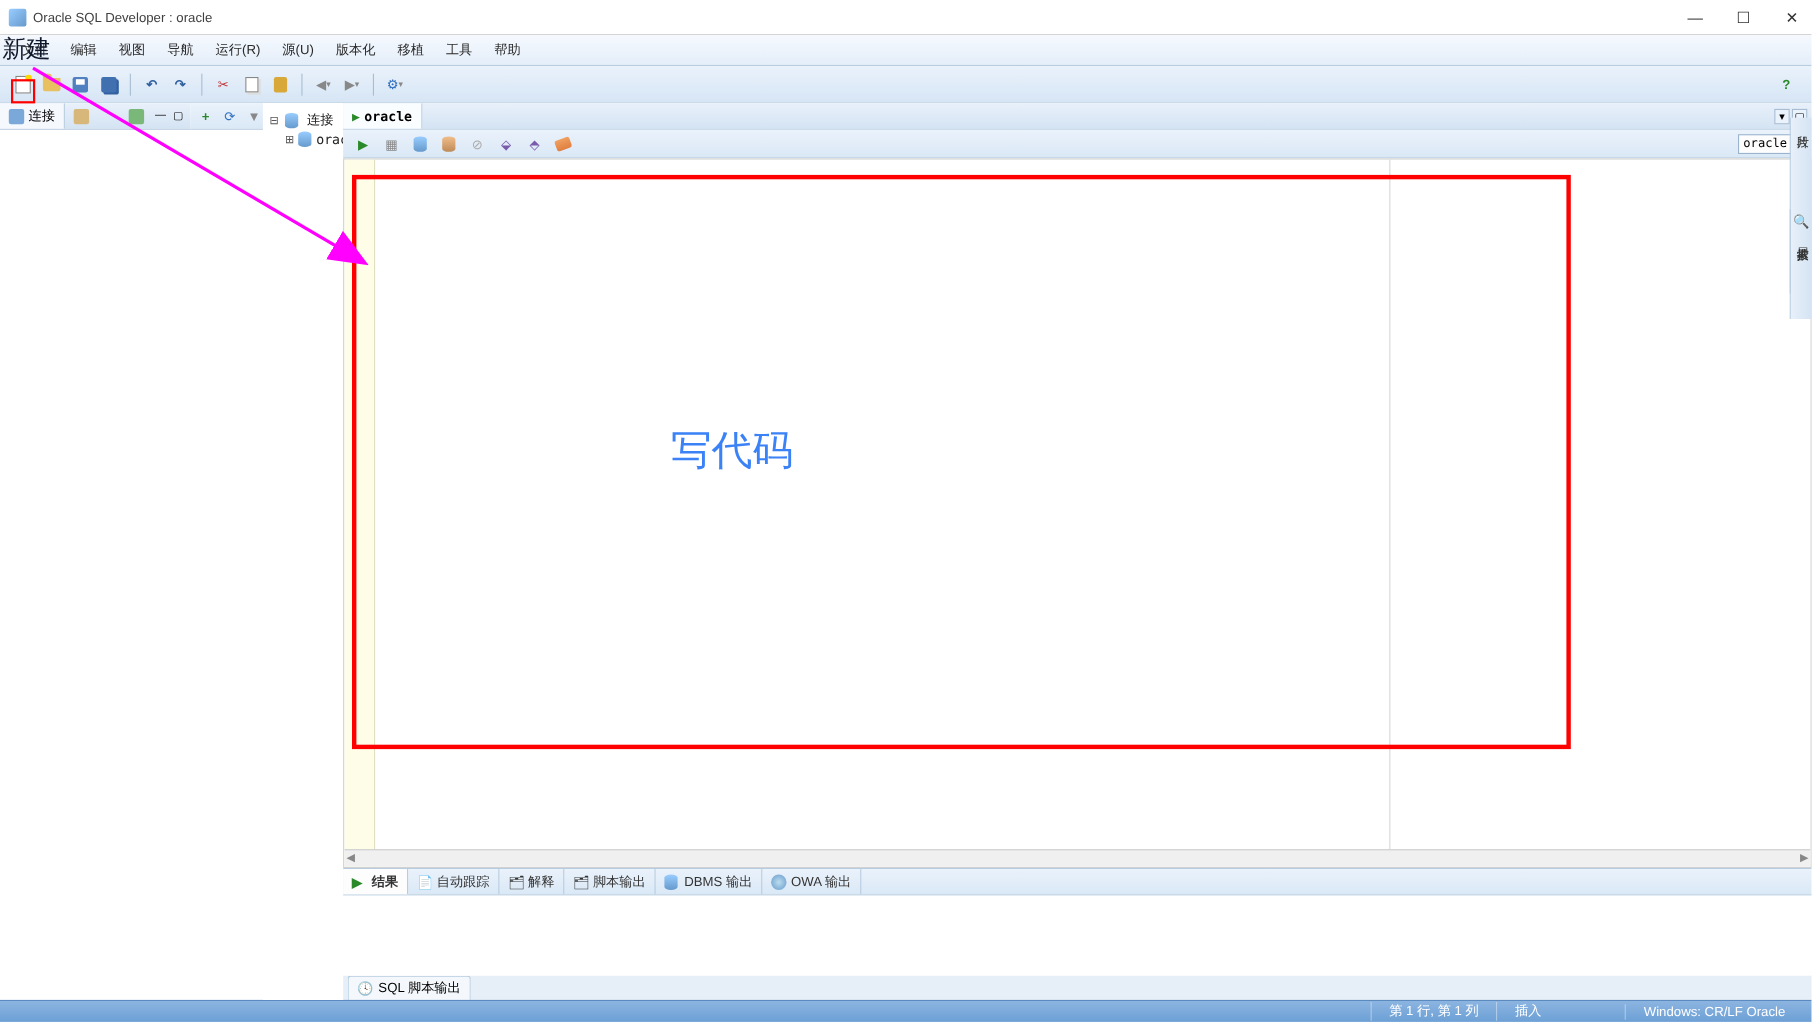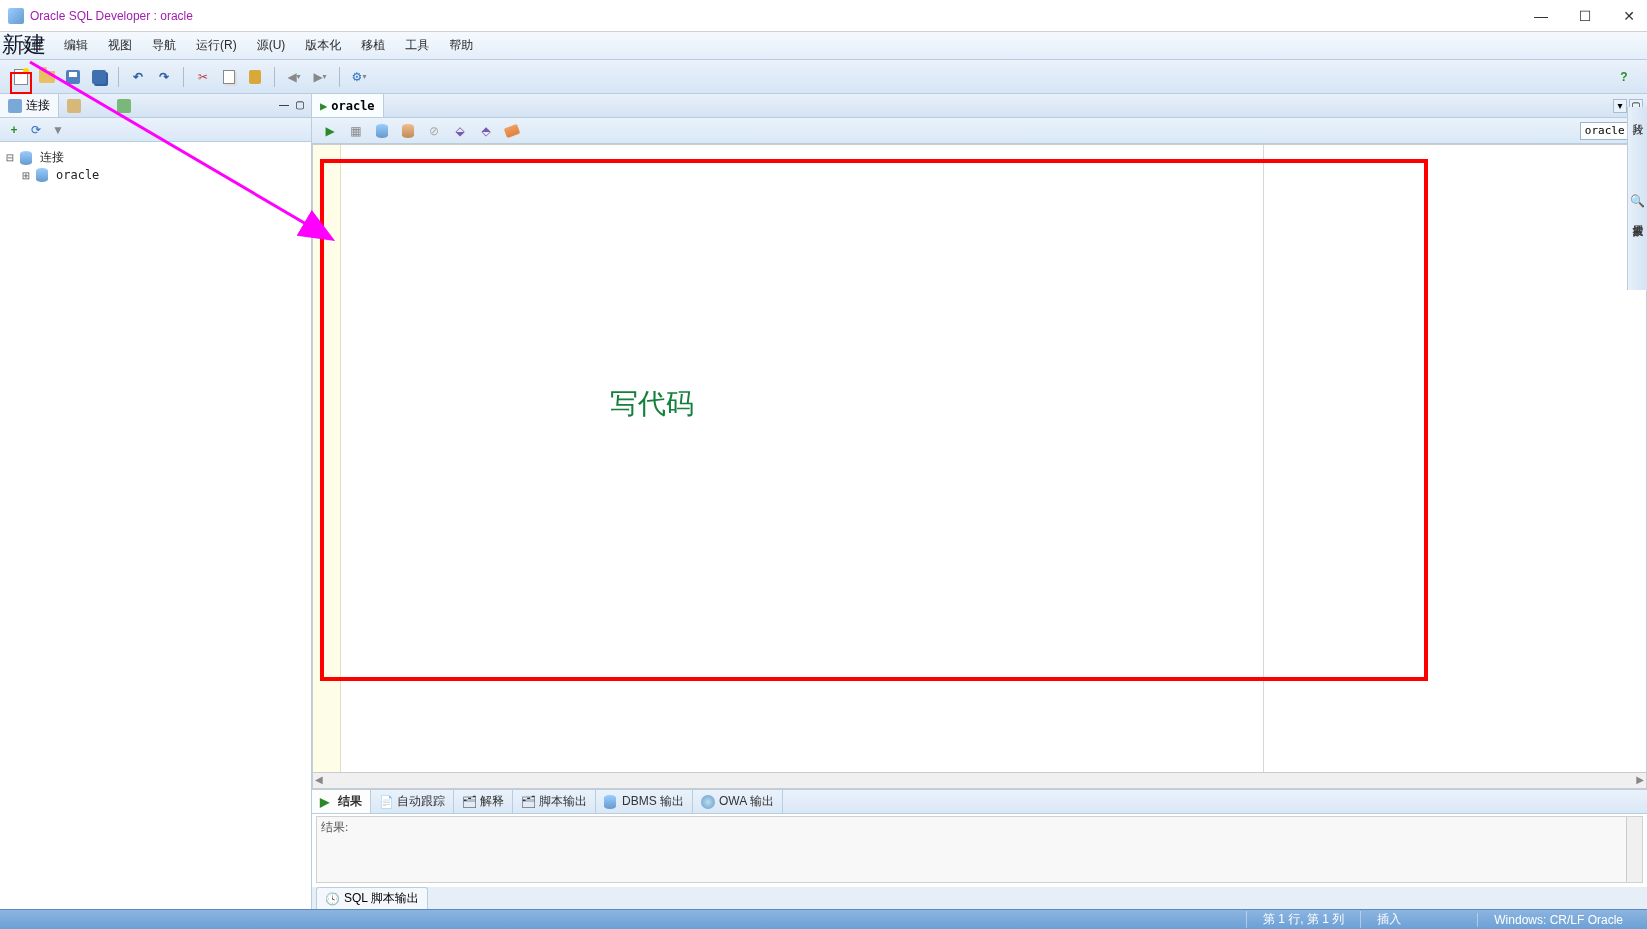--- a/index.html
+++ b/index.html
@@ -1,46 +1,46 @@
 <!DOCTYPE html>
 <html><head>
 <meta charset="utf-8">
 <style>
 * { box-sizing: border-box; margin: 0; padding: 0; }
 body { font-family: "Microsoft YaHei", Tahoma, sans-serif; font-size: 12px; background: #fff; overflow: hidden; width: 1647px; height: 929px; position: relative; }
 
 
 .titlebar { height: 32px; background: #fff; border-bottom: 1px solid #d0d0d0; display: flex; align-items: center; padding: 0 8px; }
 .titlebar .app-icon { width: 16px; height: 16px; margin-right: 6px; background: linear-gradient(135deg,#9cf,#69c); border-radius: 2px; }
-.titlebar .title-text { flex: 1; color: #a21caf; }
+.titlebar .title-text { flex: 1; color: #404040; }
 .titlebar .win-controls { display: flex; gap: 24px; font-size: 14px; color: #333; }
 .titlebar .win-controls span { cursor: pointer; width: 20px; text-align: center; }
 
 
 .annotation-new { position: absolute; left: 2px; top: 30px; color: #0f172a; font-size: 22px; font-family: SimSun; z-index: 100; pointer-events: none; }
 .annotation-box-new { position: absolute; left: 10px; top: 72px; width: 22px; height: 22px; border: 2px solid red; z-index: 99; pointer-events: none; }
 .annotation-arrow { position: absolute; left: 20px; top: 52px; width: 320px; height: 200px; z-index: 98; pointer-events: none; }
-.annotation-code { position: absolute; left: 610px; top: 385px; color: #15803d; font-size: 28px; font-family: SimSun; z-index: 100; pointer-events: none; }
+.annotation-code { position: absolute; left: 610px; top: 385px; color: #3b82f6; font-size: 37px; font-family: SimSun; z-index: 100; pointer-events: none; }
 .annotation-editor-box { position: absolute; left: 320px; top: 159px; width: 1108px; height: 522px; border: 4px solid red; z-index: 97; pointer-events: none; }
 
 
 .menubar { height: 28px; background: linear-gradient(#f5f9fe,#e4eef9); border-bottom: 1px solid #b8cde0; display: flex; align-items: center; padding-left: 10px; }
 .menubar .menu-item { padding: 4px 10px; color: #2a2a2a; cursor: pointer; }
 
 
 .toolbar { height: 34px; background: linear-gradient(#eaf2fb,#d6e5f5); border-bottom: 1px solid #b8cde0; display: flex; align-items: center; padding-left: 10px; gap: 4px; }
 .tb-btn { width: 22px; height: 22px; display: inline-flex; align-items: center; justify-content: center; cursor: pointer; border-radius: 2px; }
 .tb-sep { width: 1px; height: 20px; background: #a8bdd2; margin: 0 4px; }
 .toolbar .help-icon { margin-left: auto; margin-right: 12px; }
 
 
 .main-area { display: flex; height: calc(100% - 32px - 28px - 34px - 20px); }
 
 
-.sidebar { width: 312px; border-right: 1px solid #b8cde0; display: flex; flex-direction: column; background: #fff; }
+.sidebar { width: 312px; border-right: 1px solid #b8cde0; display: flex; flex-direction: row; background: #fff; }
 .sidebar-tabs { height: 24px; background: linear-gradient(#e8f0fa,#d4e3f3); border-bottom: 1px solid #b8cde0; display: flex; align-items: center; }
 .sidebar-tab { padding: 3px 8px; display: flex; align-items: center; gap: 4px; background: #f5f9fe; border-right: 1px solid #b8cde0; height: 100%; }
 .sidebar-tab.minor { background: transparent; border-right: none; }
 .sidebar-tab .tab-icon { width: 14px; height: 14px; background: #7aa8d8; border-radius: 2px; }
 .sidebar-tab.minor .tab-icon { background: #d8b87a; }
 .sidebar-min-controls { margin-left: auto; margin-right: 4px; display: flex; gap: 2px; }
 .sidebar-min-controls span { width: 14px; height: 14px; text-align: center; font-size: 10px; cursor: pointer; }
 
 .sidebar-toolbar { height: 24px; background: linear-gradient(#eaf2fb,#dae8f6); border-bottom: 1px solid #b8cde0; display: flex; align-items: center; padding-left: 6px; gap: 6px; }
 .sidebar-toolbar .stb-icon { width: 16px; height: 16px; cursor: pointer; display: inline-flex; align-items: center; justify-content: center; }
@@ -317,24 +317,20 @@
           </div>
           <div class="out-tab">
             <span class="ot-icon"><span class="ico ico-db"></span></span>
             <span>DBMS 输出</span>
           </div>
           <div class="out-tab">
             <span class="ot-icon"><span class="ico ico-globe"></span></span>
             <span>OWA 输出</span>
           </div>
         </div>
-        <div class="output-body">
-          <span class="result-label">结果:</span>
-          <div class="vscroll"></div>
-        </div>
       </div>
       <div class="bottom-tab">
         <div class="tab">
           <span>🕓</span>
           <span>SQL 脚本输出</span>
         </div>
       </div>
     </div>
   </div>
 </div>

